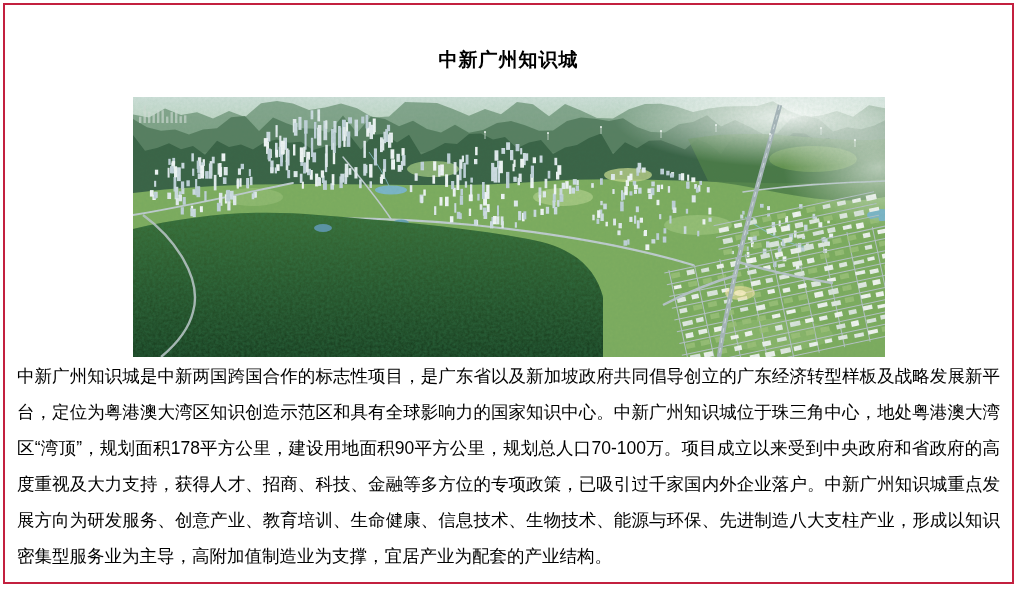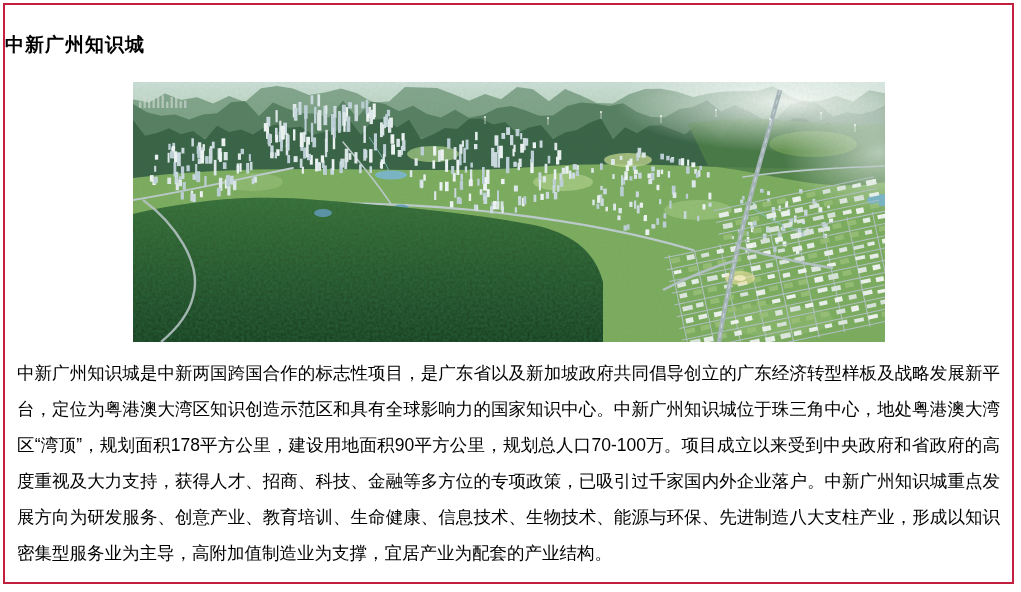--- a/index.html
+++ b/index.html
@@ -6,29 +6,29 @@
   body{
     width:1021px;height:592px;background:#fff;position:relative;
     font-family:"Liberation Sans","DejaVu Sans",sans-serif;
     overflow:hidden;
   }
   .frame{
     position:absolute;left:3px;top:3px;width:1007px;height:577px;
     border:2px solid var(--accent,#c3203f);background:#fff;box-sizing:content-box;
   }
   .title{
-    margin:27px 0 0;
+    margin:42px 0 0;text-align:center;
     font-size:19px;font-weight:bold;color:#000;letter-spacing:1px;
   }
   .hero{
     width:752px;height:260px;margin:24px auto 0;overflow:hidden;
   }
   .hero svg{display:block;width:752px;height:260px;}
   .body-text{
-    margin:13px 12px 0;
+    margin:1px 12px 0;
     font-size:17.5px;line-height:36px;color:#000;
     text-align:justify;text-justify:inter-ideograph;
   }
 </style>
 </head>
 <body>
 
 <div class="frame">
 
   <h1 class="title">中新广州知识城</h1>

